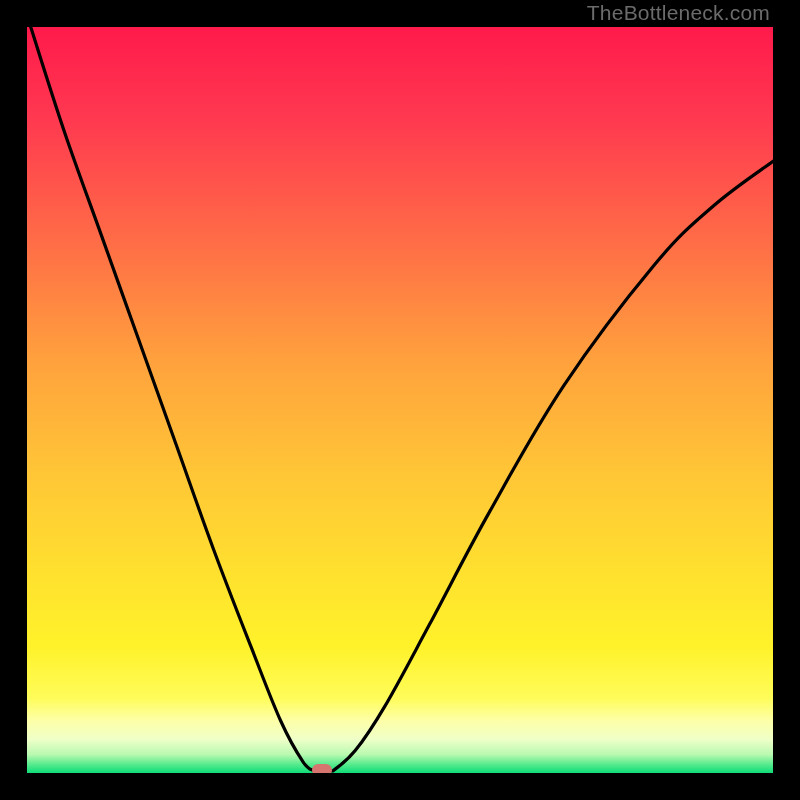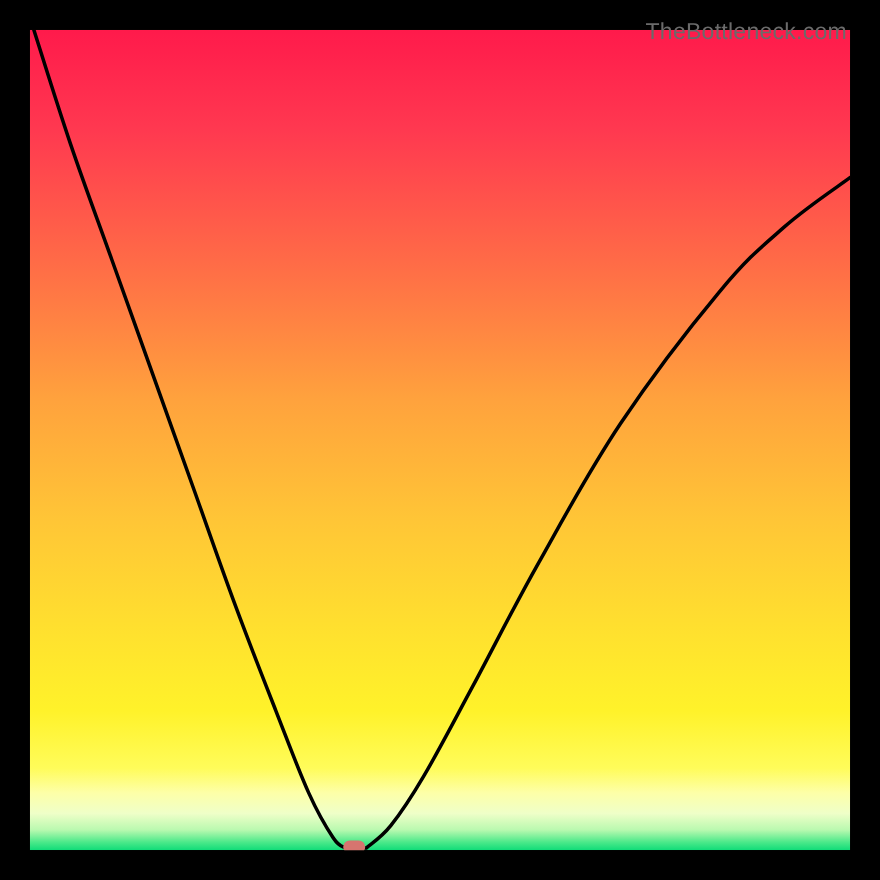--- a/index.html
+++ b/index.html
@@ -29,21 +29,21 @@
     inset: 0;
   }
   .gradient svg { display: block; }
   .curve {
     position: absolute;
     inset: 0;
     pointer-events: none;
   }
   .watermark {
     position: absolute;
-    top: 17px;
+    top: 1px;
     right: 30px;
     color: #6b6b6b;
     font-size: 21px;
     font-weight: 500;
     letter-spacing: 0.2px;
     user-select: none;
     text-align: center;
   }
   .marker {
     position: absolute;

